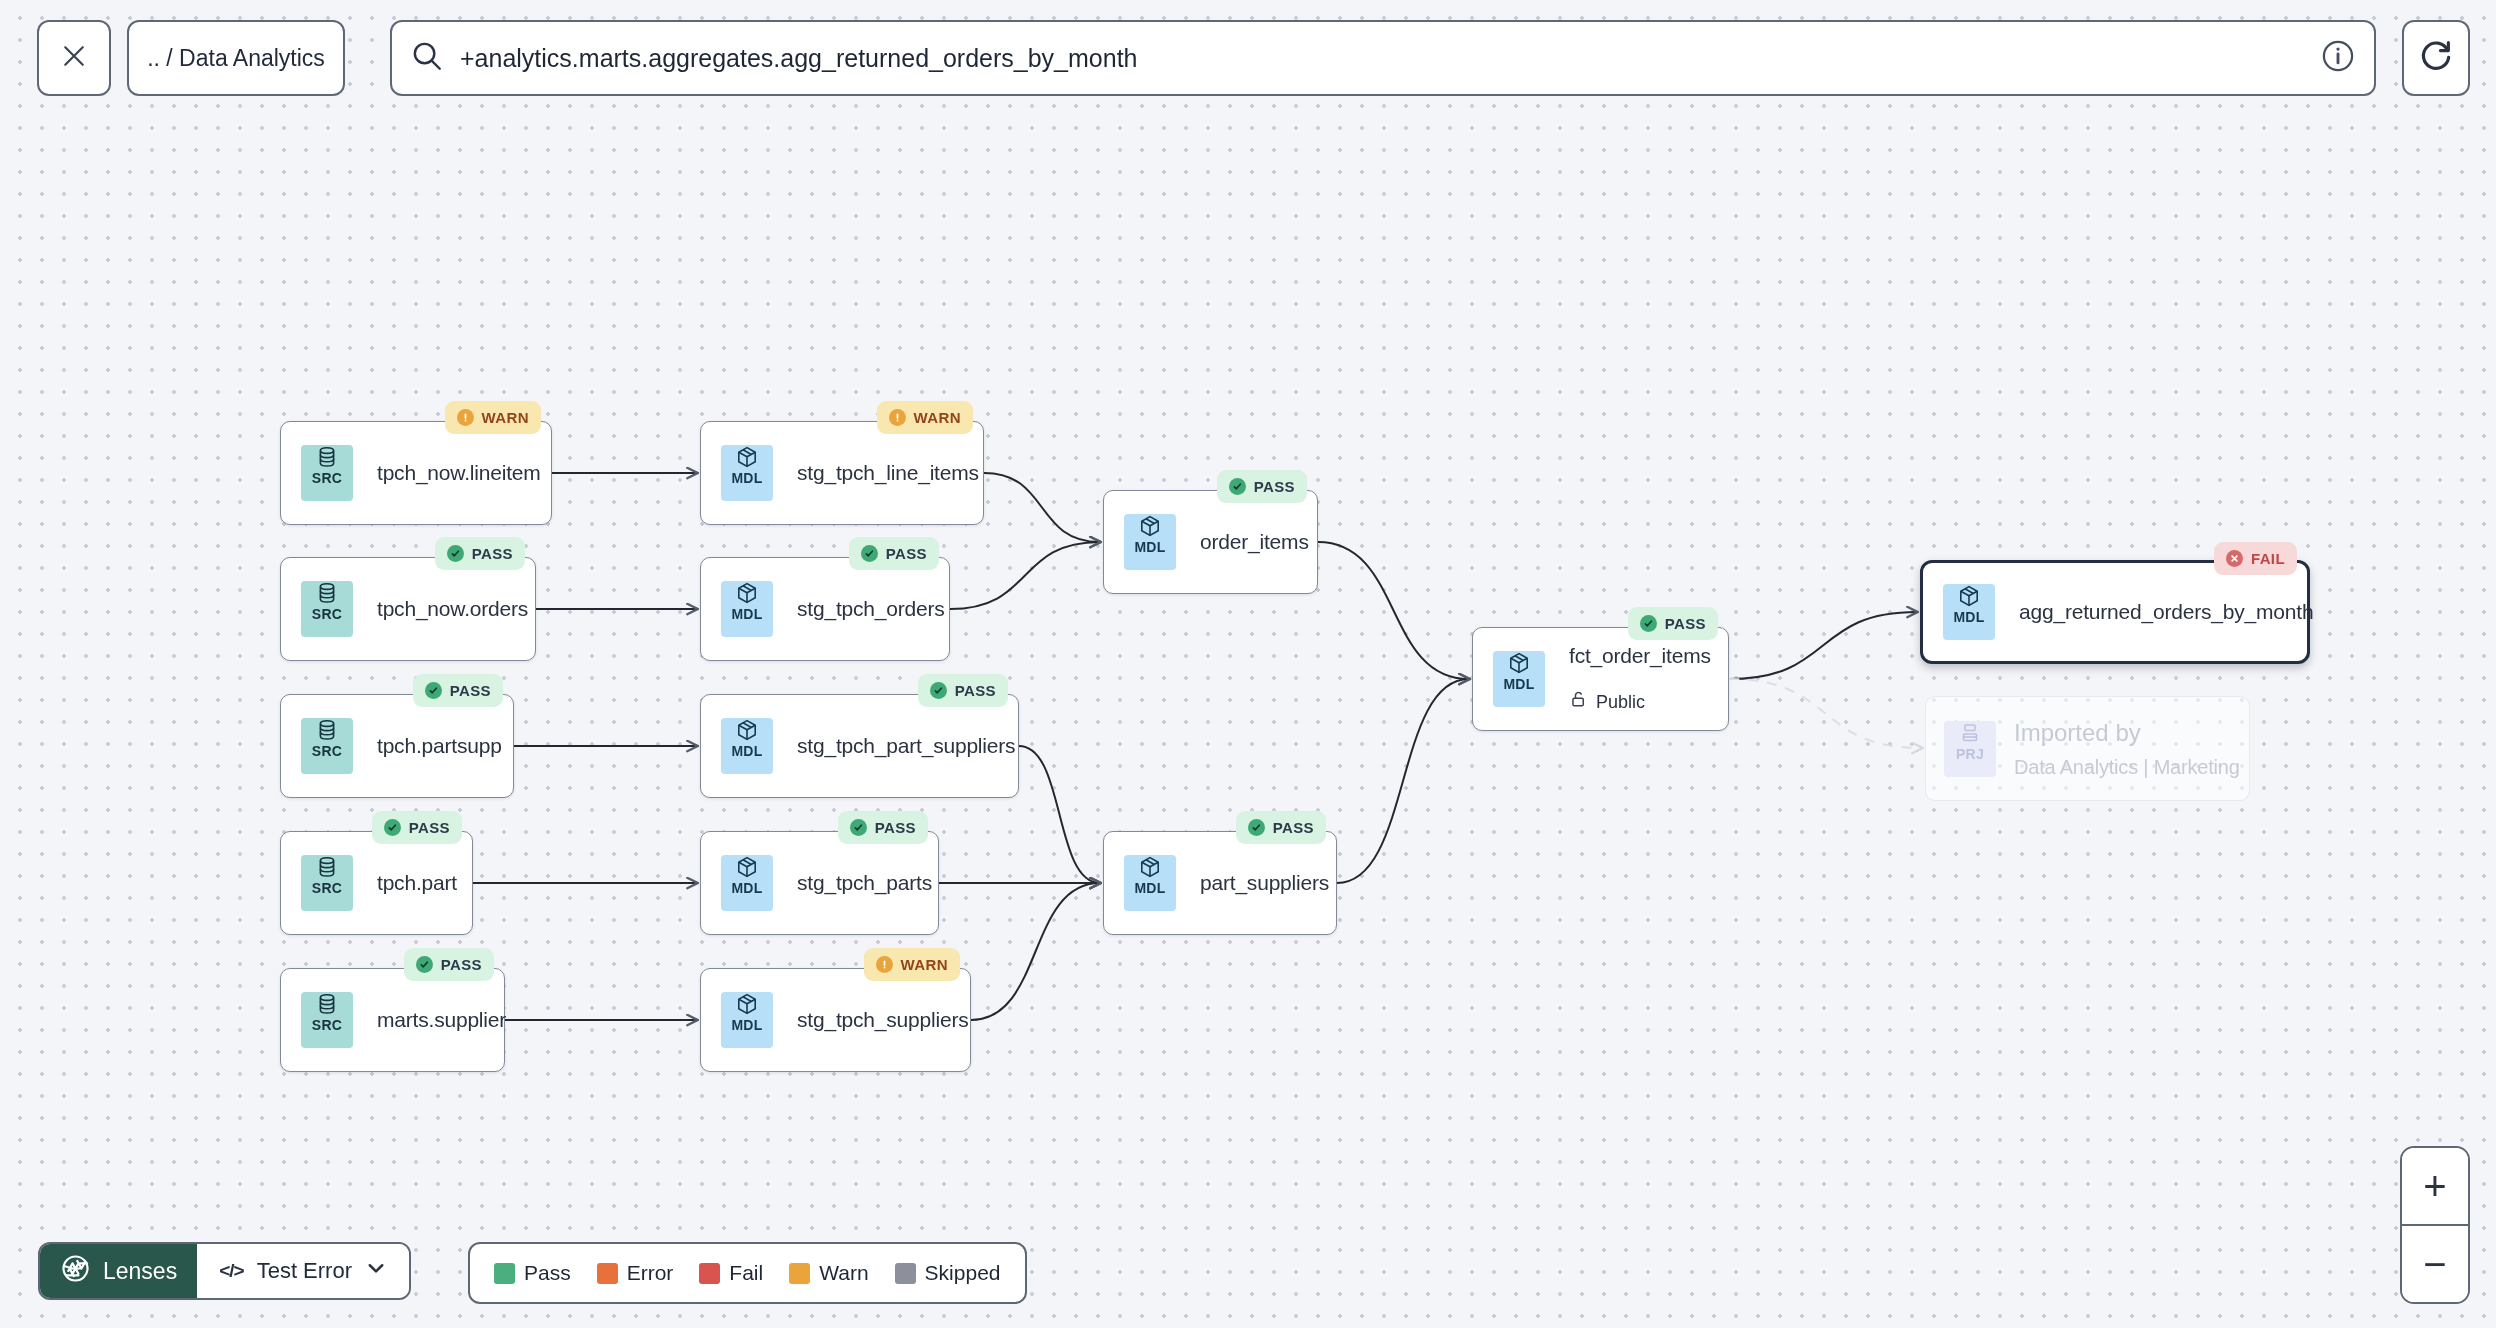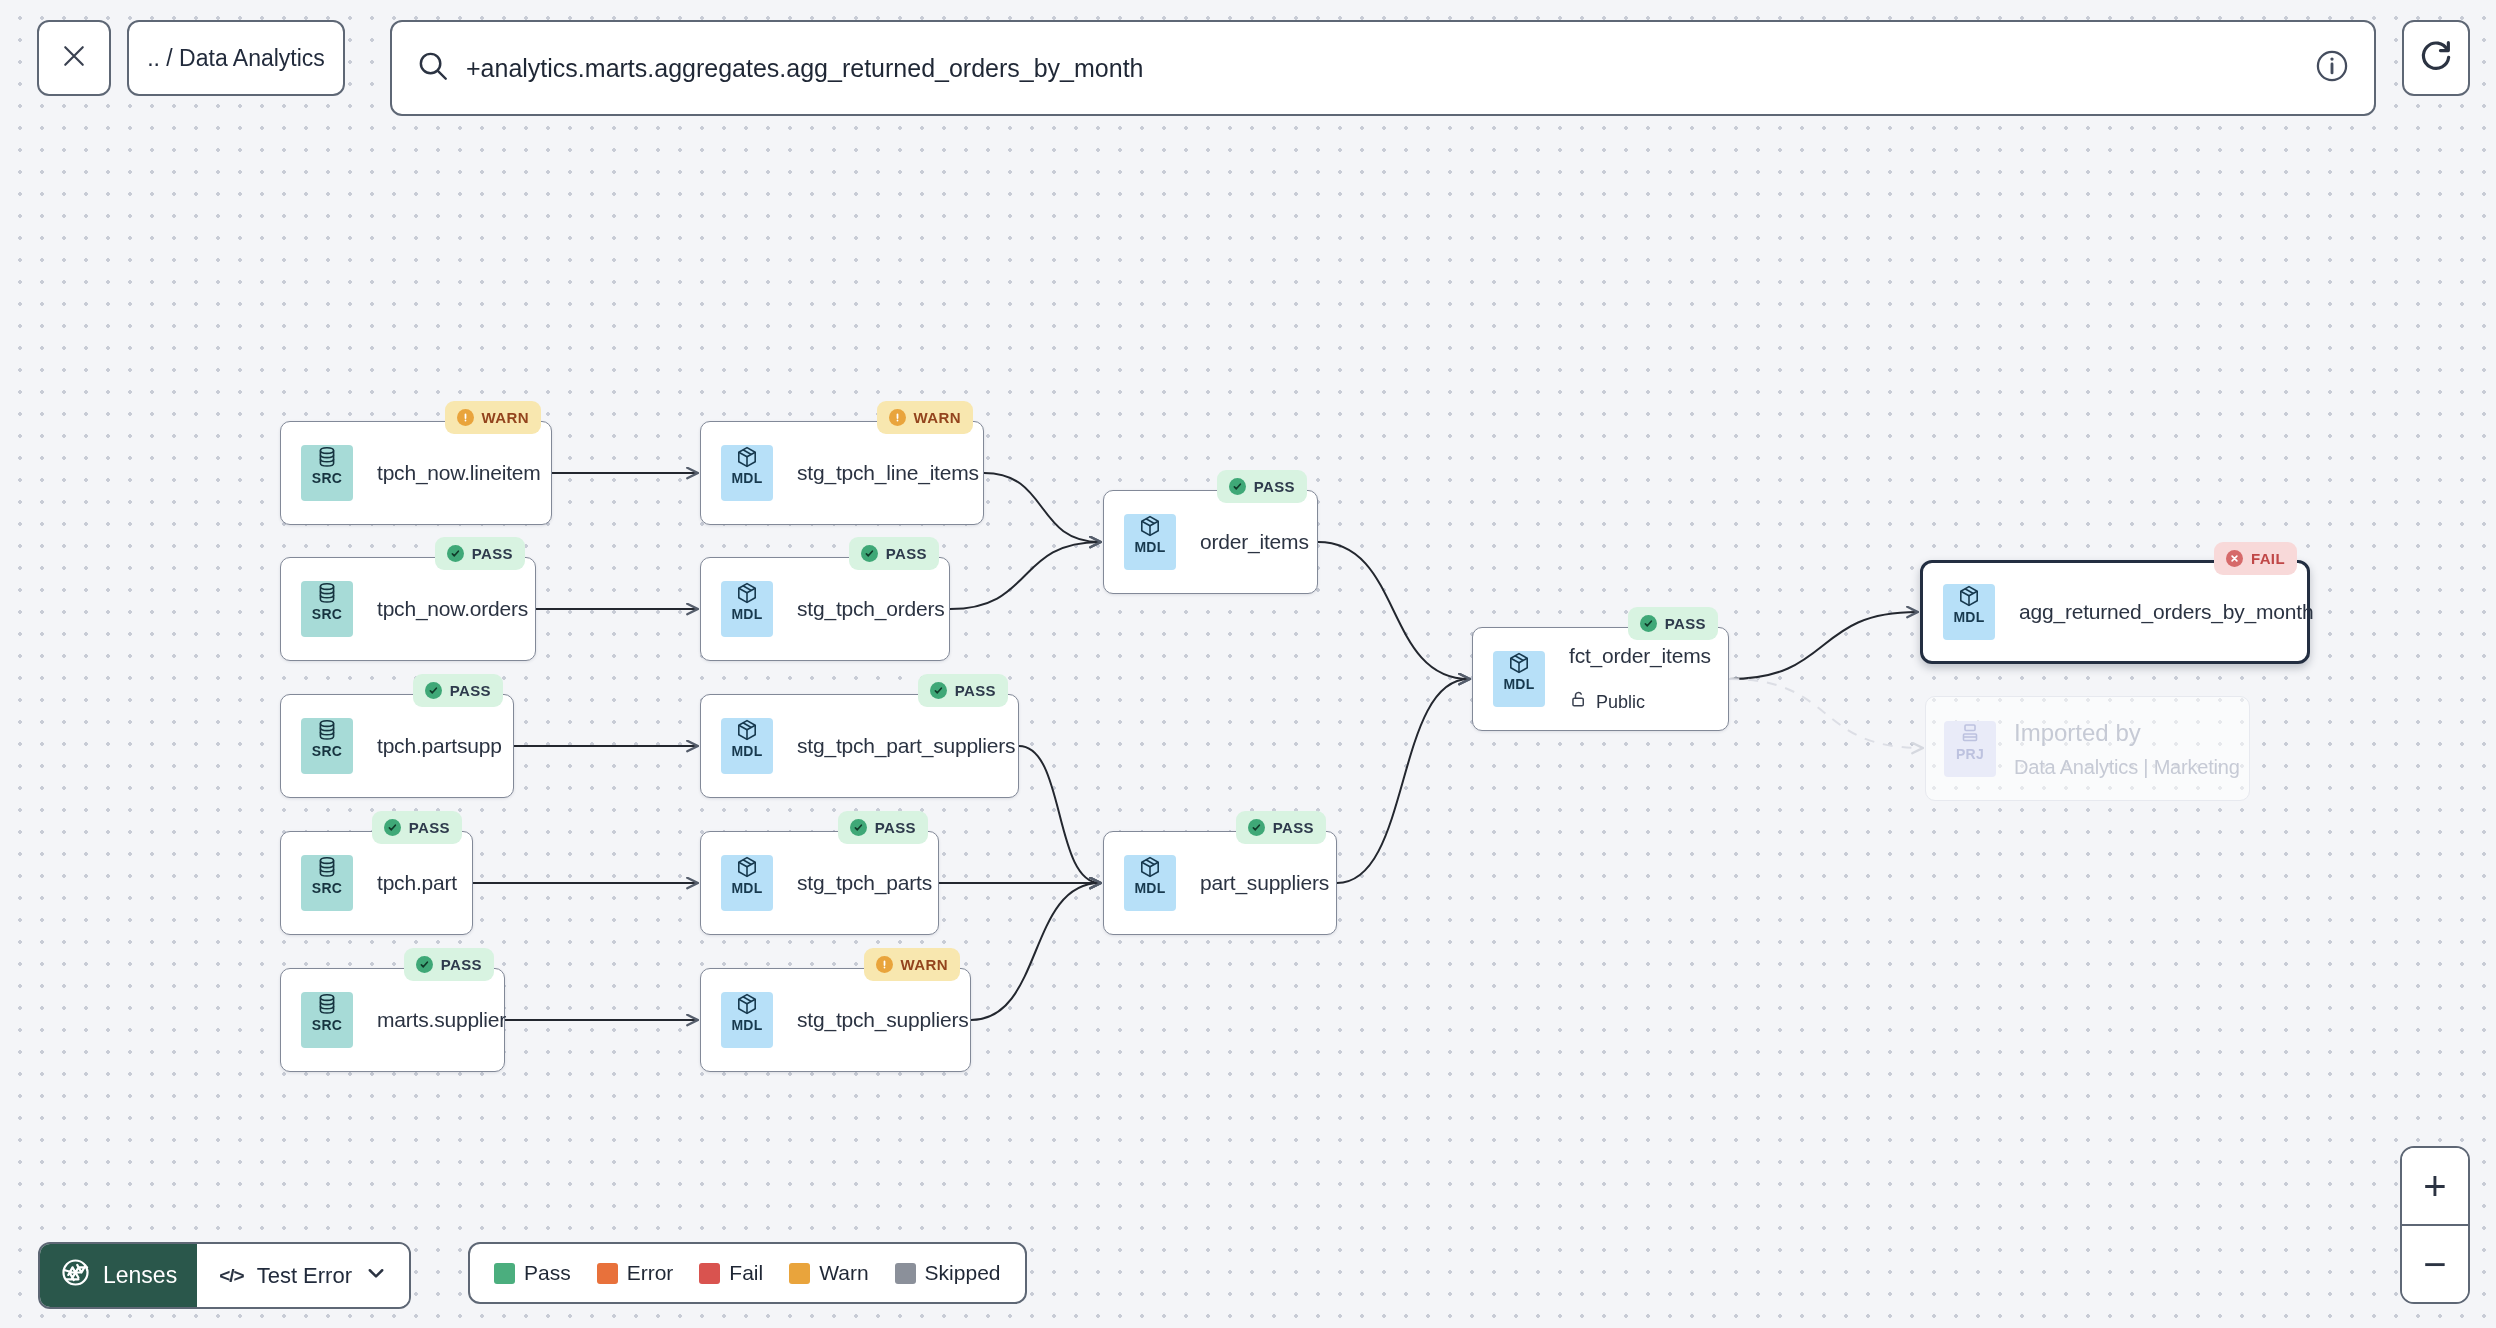--- a/index.html
+++ b/index.html
@@ -11,23 +11,23 @@
     background-size:22px 22px;background-position:9px 7px;
   }
   
   .tbtn{
     position:absolute;top:20px;height:76px;background:#fff;
     border:2px solid #5E6775;border-radius:12px;box-sizing:border-box;
     display:flex;align-items:center;justify-content:center;color:#222B3C;
   }
   .breadcrumb-btn{font-size:23px;}
   .searchbar{
-    position:absolute;top:20px;left:390px;width:1986px;height:96px;background:#fff;
+    position:absolute;top:20px;left:390px;width:1986px;height:76px;background:#fff;
     border:2px solid #5E6775;border-radius:12px;box-sizing:border-box;
-    display:flex;align-items:center;padding:0 24px;gap:16px;
+    display:flex;align-items:center;padding:0 18px;gap:16px;
   }
   .searchbar input{
     flex:1;border:none;outline:none;background:transparent;
     font-family:inherit;font-size:25px;color:#1F2735;padding:0;
   }
   
   #edges{position:absolute;left:0;top:0;pointer-events:none;}
   .edge{fill:none;stroke:#23272F;stroke-width:2px;}
   .edge.dashed{stroke:#DCDEE5;stroke-width:2px;stroke-dasharray:10 9;}
   .node{
@@ -57,21 +57,21 @@
   }
   .badge.pass{background:#D8F3E1;color:#2E3A4C;}
   .badge.warn{background:#F8E7AF;color:#93441D;}
   .badge.fail{background:#F8D9D9;color:#C04747;}
   .bi{width:17px;height:17px;border-radius:50%;display:flex;align-items:center;justify-content:center;flex:0 0 auto;}
   .bi.pass-i{background:#3FA877;}
   .bi.warn-i{background:#E9A43C;}
   .bi.fail-i{background:#D66A6A;}
   
   .lenses-pill{
-    position:absolute;left:38px;top:1242px;height:67px;background:#fff;
+    position:absolute;left:38px;top:1242px;height:58px;background:#fff;
     border:2px solid #5E6775;border-radius:12px;box-sizing:border-box;
     display:flex;align-items:stretch;overflow:hidden;
   }
   .lenses-seg{
     background:#2A574B;color:#fff;display:flex;align-items:center;gap:12px;
     padding:0 20px;font-size:23px;
   }
   .lens-select{display:flex;align-items:center;gap:13px;padding:0 22px;font-size:22px;color:#222B3C;background:#fff;}
   .code-ic{font-size:19px;font-weight:700;letter-spacing:-1px;color:#2B3342;}
   .legend{

